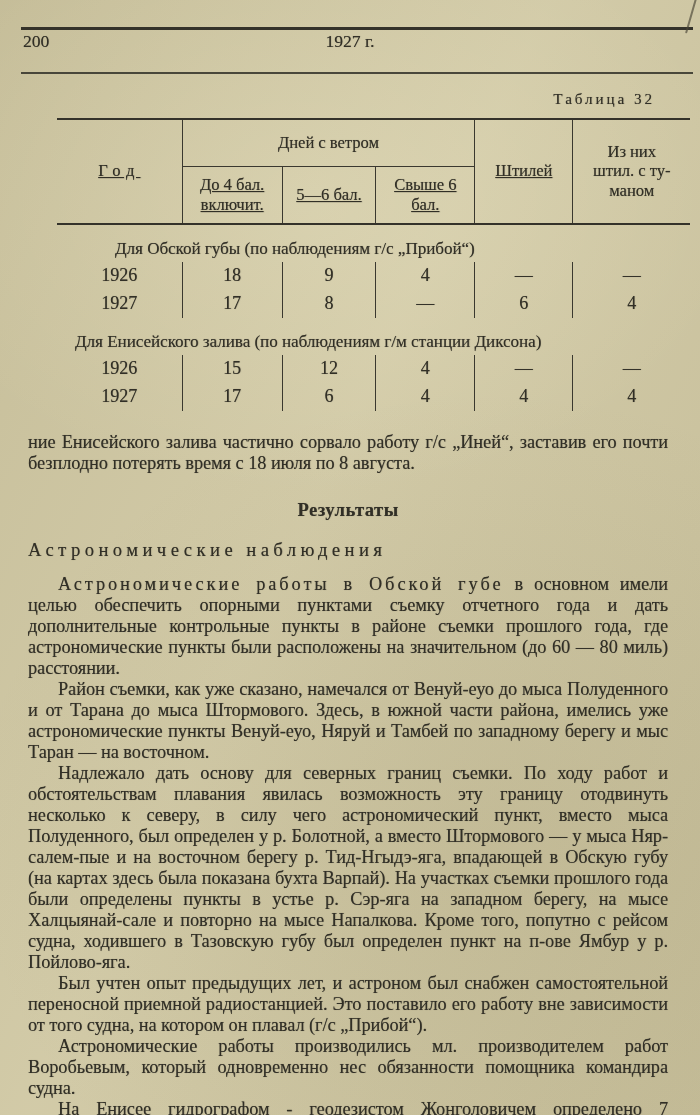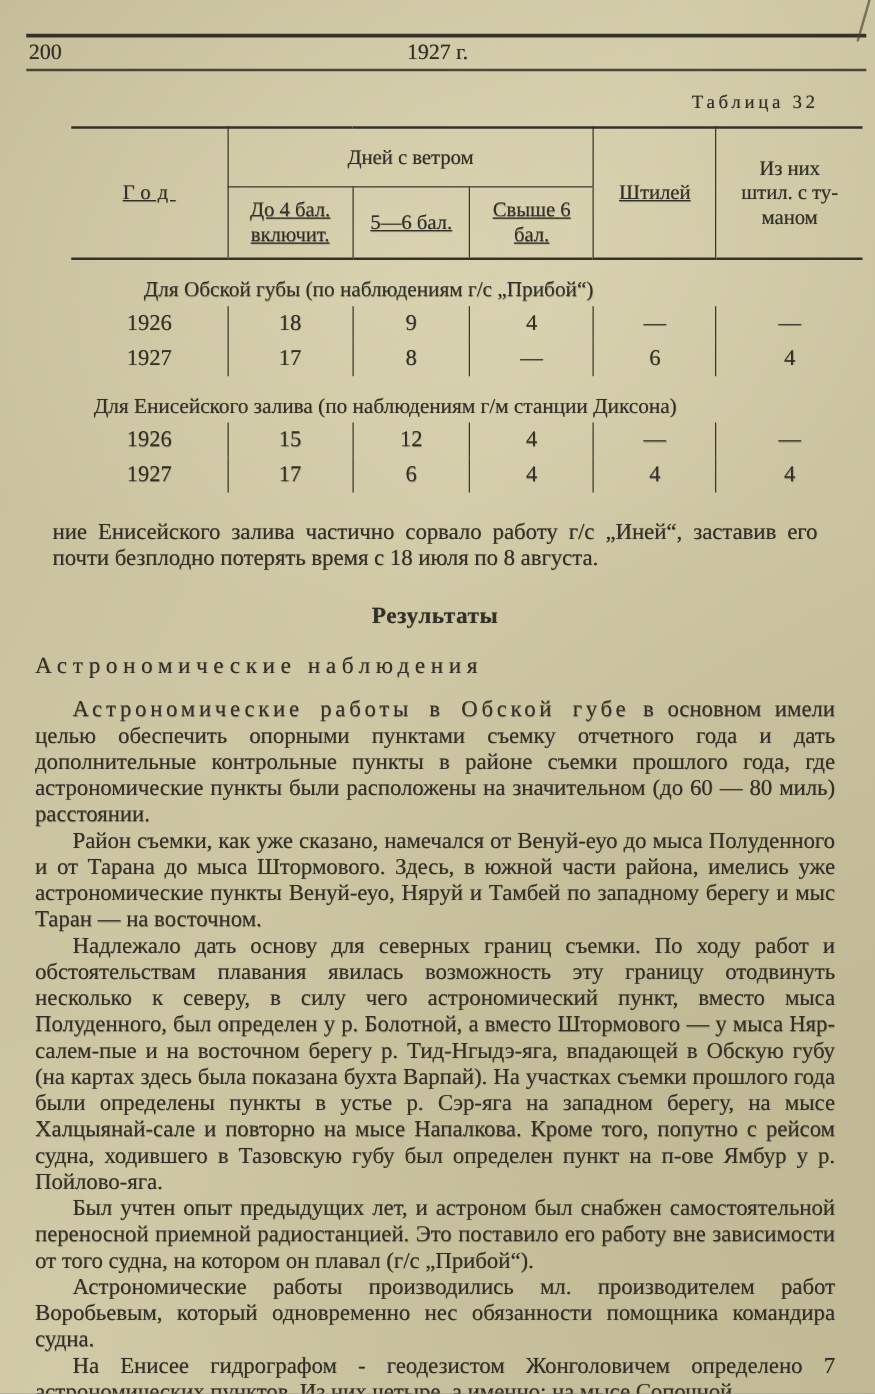--- a/index.html
+++ b/index.html
@@ -14,21 +14,21 @@
     color:#312f26;
   }
   .ink{ text-shadow:0.3px 0.3px 0.7px rgba(48,46,38,0.55); }
   .scratch{
     position:absolute;top:-2px;right:8px;width:2px;height:36px;
     background:#4a4536;transform:rotate(16deg);opacity:0.65;border-radius:2px;
   }
   
   .rule-thick{height:3px;background:#34322a;margin:27px 7px 0 21px;}
   .rule-thin{height:1.5px;background:#3a382f;margin:0 7px 0 21px;opacity:0.9;}
-  .running{position:relative;height:25px;font-size:17.5px;}
+  .running{position:relative;height:42px;font-size:17.5px;}
   .pagenum{position:absolute;left:23px;top:1px;}
   .runtitle{position:absolute;left:0;right:0;top:1px;text-align:center;}
   
   .tcaption{margin:17px 45px 10px 0;text-align:right;font-size:15px;letter-spacing:3px;}
   
   table.wind{border-collapse:collapse;margin-left:57px;width:633px;border-top:2.6px solid #34322a;}
   table.wind th{font-weight:normal;font-size:16.5px;line-height:1.18;padding:2px 4px;vertical-align:middle;}
   th.c-year{width:130px;letter-spacing:6px;border-right:1.6px solid #3a382f;}
   th.c-group{border-bottom:1.6px solid #3a382f;height:42px;}
   th.c-s1{width:96px;height:52px;}
@@ -39,21 +39,21 @@
   .hdr-bottom{border-bottom:2.6px solid #34322a;text-decoration:underline;}
   .fog-inner{display:inline-block;max-width:86px;}
   table.wind td{text-align:center;font-size:18px;padding:2.5px 2px;}
   tr.sec td{text-align:left;font-size:17px;padding-top:14px;padding-bottom:3px;}
   tr.sec-1 td{padding-left:58px;}
   tr.sec-2 td{padding-left:18px;}
   tr.data td{height:23px;}
   tr.data td + td{border-left:1.3px solid #3a382f;}
   
   .textcol{margin:0 32px 0 28px;}
-  .cont{margin:21px 14px 0;text-align:justify;font-size:18.2px;line-height:21.5px;}
+  .cont{margin:21px 0 0;text-align:justify;font-size:18.2px;line-height:21.5px;}
   .h-results{margin:25px 0 11px;text-align:center;font-weight:bold;font-size:18.5px;letter-spacing:0.5px;}
   .h-astro{margin:19px 0 13px;font-size:18.5px;letter-spacing:4.5px;}
   .body-p{margin:0;text-align:justify;text-indent:30px;font-size:18.2px;line-height:21px;}
   .lead{letter-spacing:3px;}
 </style>
 </head>
 <body>
 
 <div class="sheet ink">
   <div class="scratch"></div>

